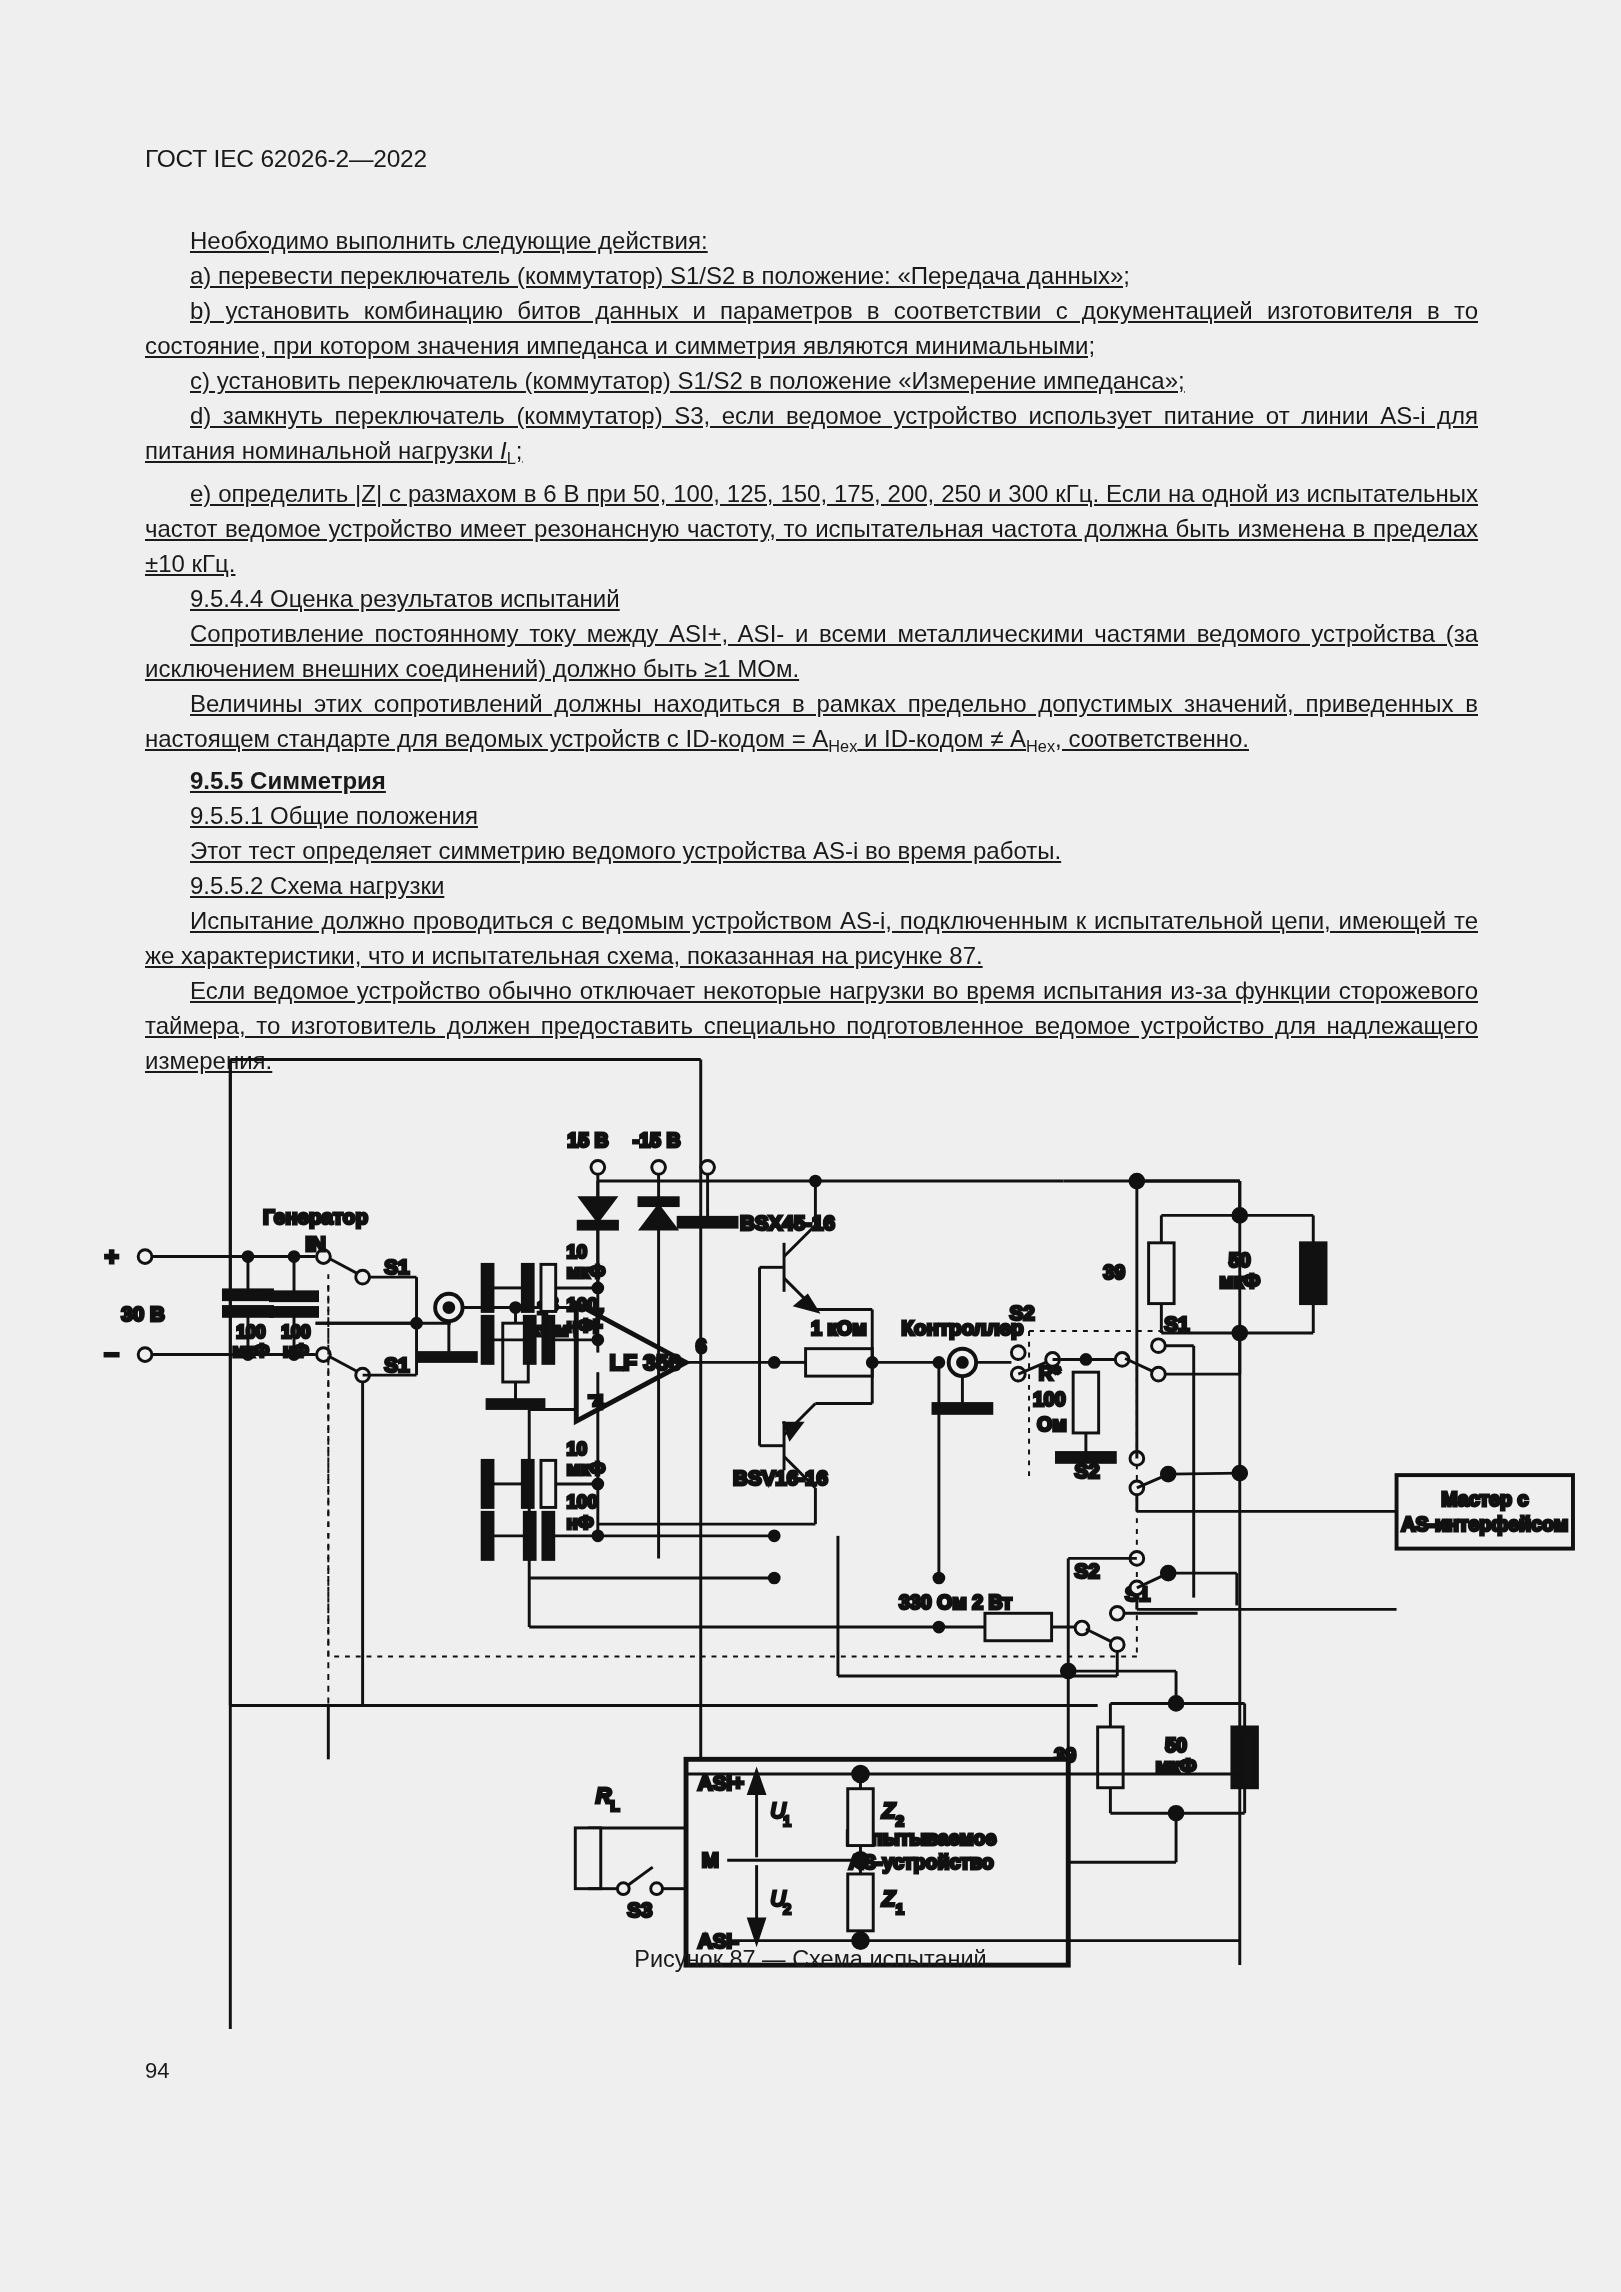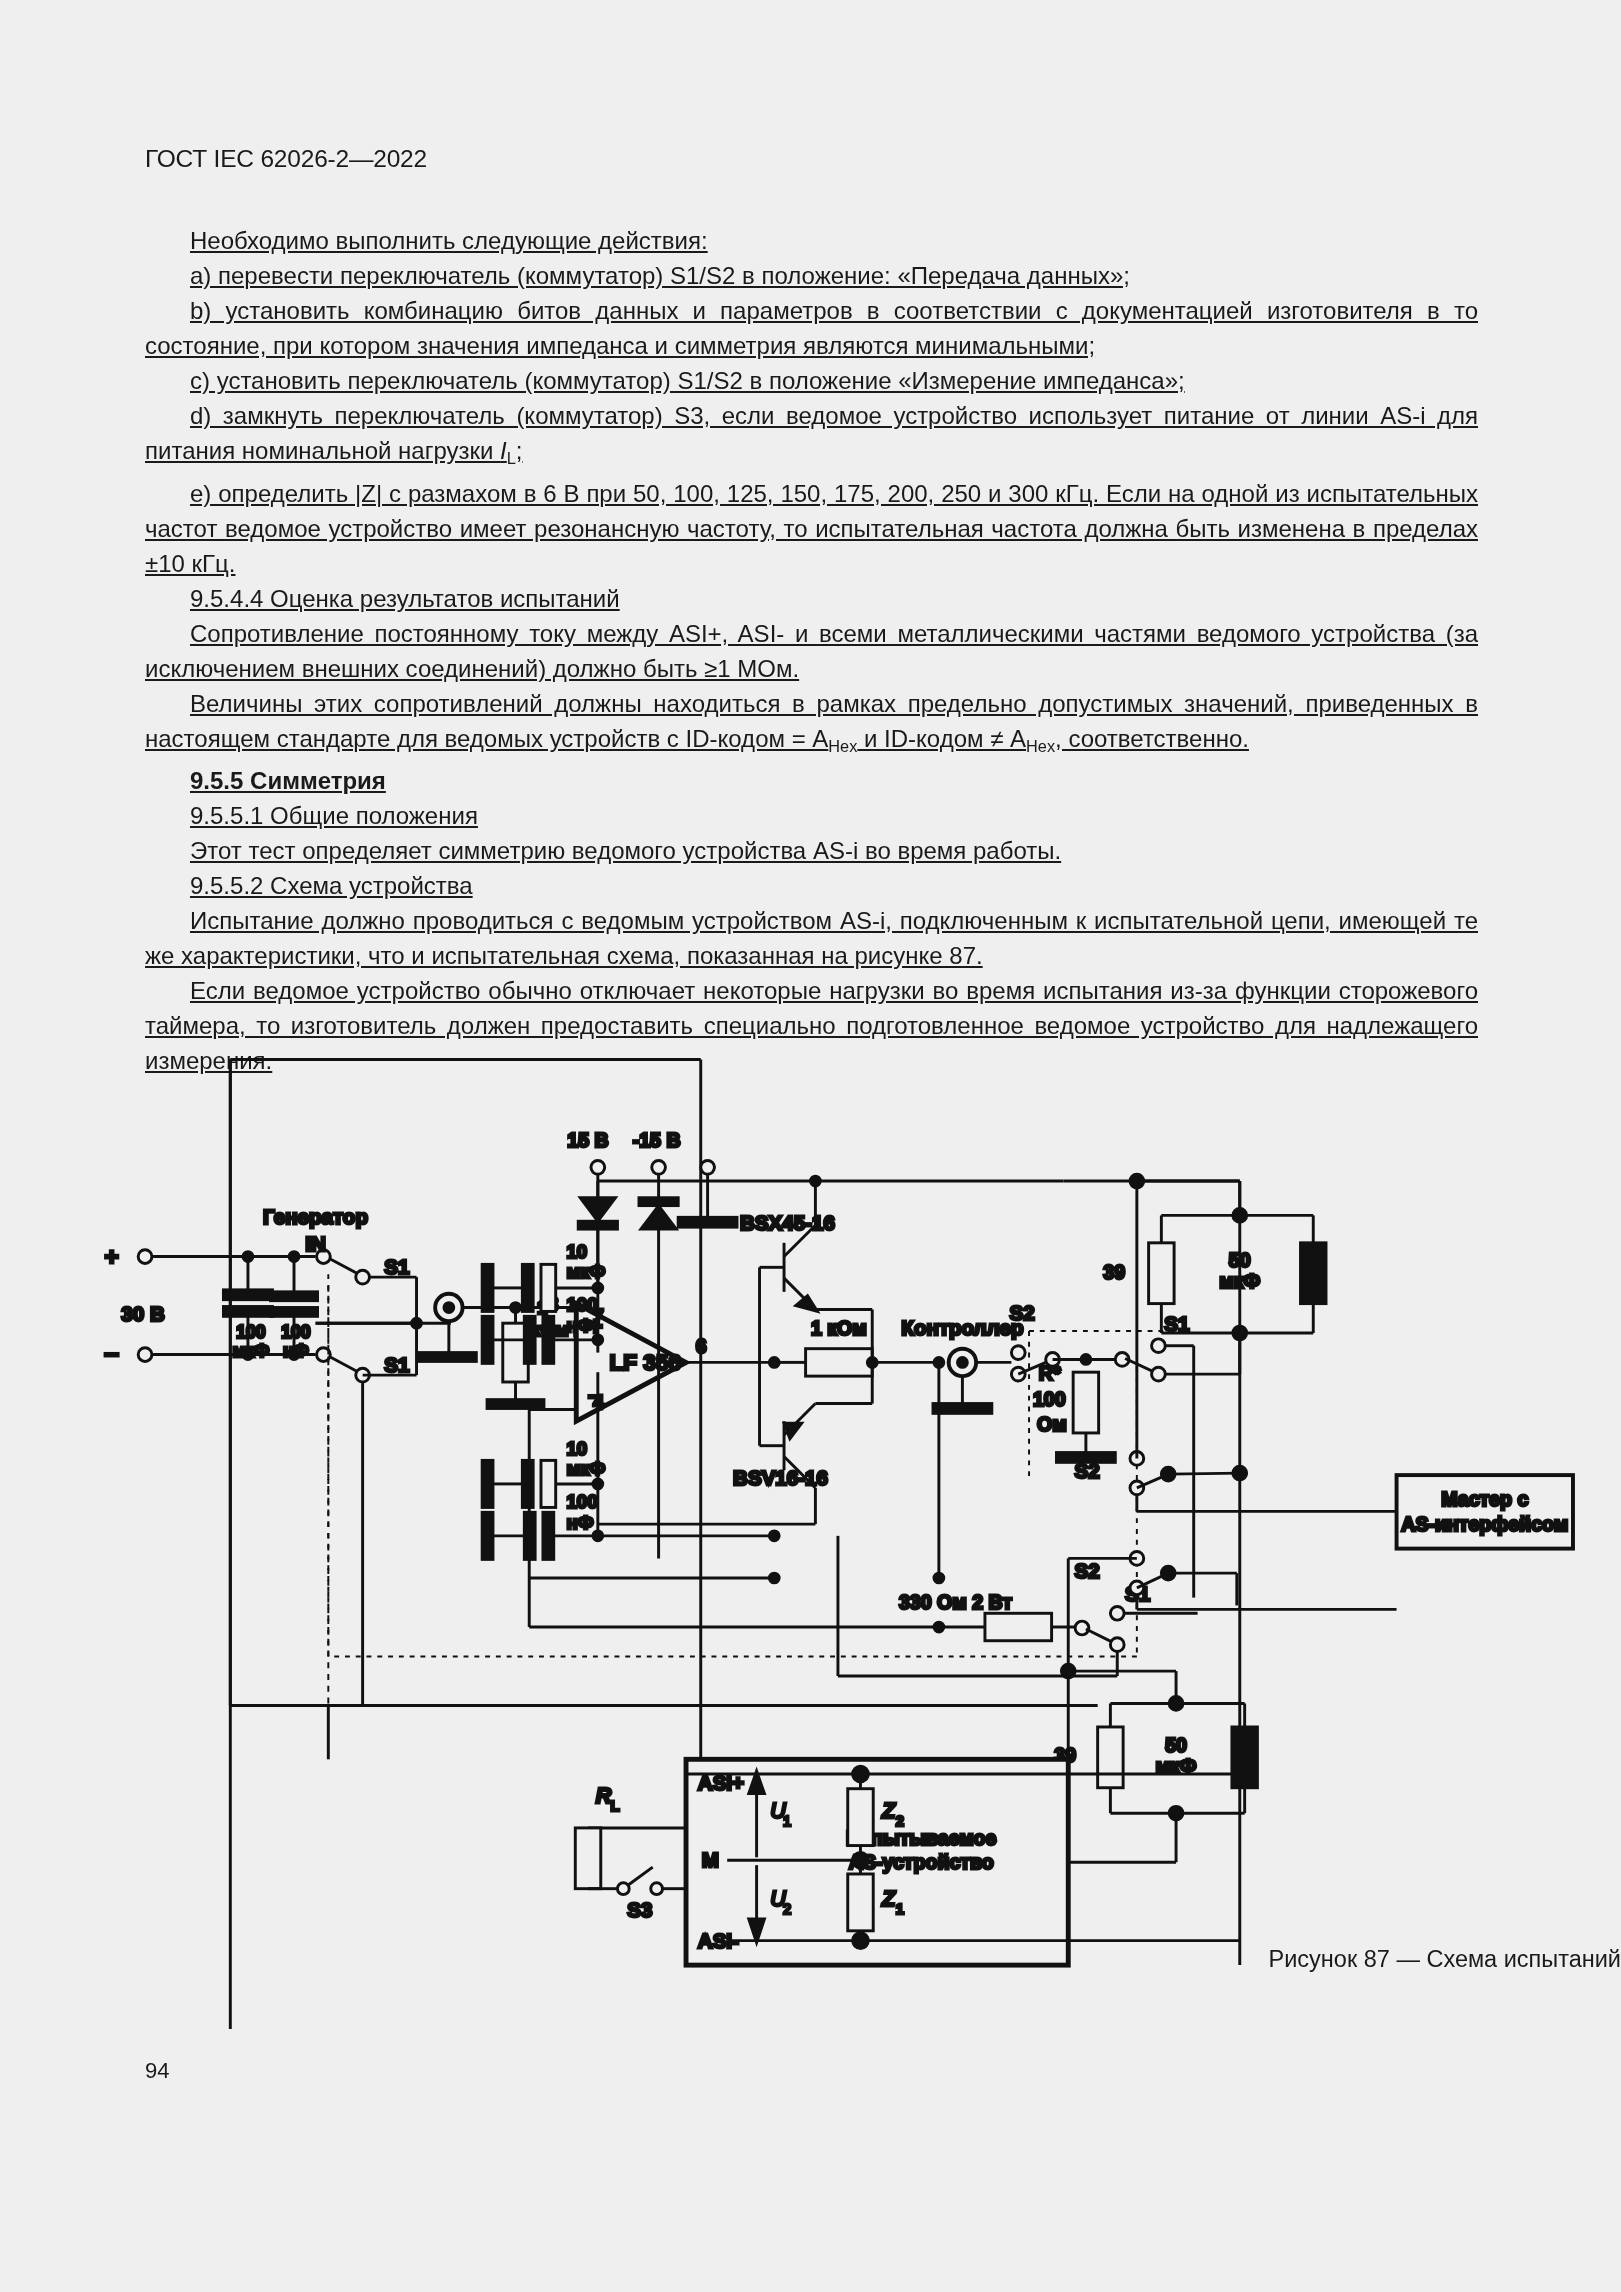--- a/index.html
+++ b/index.html
@@ -48,21 +48,21 @@
     left: 0;
     top: 1029px;
     width: 1621px;
     height: 1000px;
   }
   .fig-caption {
     position: absolute;
     left: 0;
     top: 1946px;
     width: 1621px;
-    text-align: right;
+    text-align: center;
     font-size: 23.5px;
   }
   .page-number {
     position: absolute;
     left: 145px;
     top: 2058px;
     font-size: 22px;
   }
   svg { display: block; }
   text { font-family: "Liberation Sans", sans-serif; fill: #111; }
@@ -80,21 +80,21 @@
     <p>b) установить комбинацию битов данных и параметров в соответствии с документацией изготовителя в то состояние, при котором значения импеданса и симметрия являются минимальными;</p>
     <p>c) установить переключатель (коммутатор) S1/S2 в положение «Измерение импеданса»;</p>
     <p><span>d) замкнуть переключатель (коммутатор) S3, если ведомое устройство использует питание от линии AS-i для питания номинальной нагрузки </span><em>I</em><sub>L</sub><span>;</span></p>
     <p>e) определить |Z| с размахом в 6 В при 50, 100, 125, 150, 175, 200, 250 и 300 кГц. Если на одной из испытательных частот ведомое устройство имеет резонансную частоту, то испытательная частота должна быть изменена в пределах ±10 кГц.</p>
     <p>9.5.4.4 Оценка результатов испытаний</p>
     <p>Сопротивление постоянному току между ASI+, ASI- и всеми металлическими частями ведомого устройства (за исключением внешних соединений) должно быть ≥1 МОм.</p>
     <p><span>Величины этих сопротивлений должны находиться в рамках предельно допустимых значений, приведенных в настоящем стандарте для ведомых устройств с ID-кодом = A</span><sub>Hex</sub><span> и ID-кодом ≠ A</span><sub>Hex</sub><span>, соответственно.</span></p>
     <p class="b">9.5.5 Симметрия</p>
     <p>9.5.5.1 Общие положения</p>
     <p>Этот тест определяет симметрию ведомого устройства AS-i во время работы.</p>
-    <p>9.5.5.2 Схема устройства</p>
+    <p>9.5.5.2 Схема нагрузки</p>
     <p>Испытание должно проводиться с ведомым устройством AS-i, подключенным к испытательной цепи, имеющей те же характеристики, что и испытательная схема, показанная на рисунке 87.</p>
     <p>Если ведомое устройство обычно отключает некоторые нагрузки во время испытания из-за функции сторожевого таймера, то изготовитель должен предоставить специально подготовленное ведомое устройство для надлежащего измерения.</p>
   </div>
 
   <div class="figure-wrap">
     <svg width="1621" height="1000" viewBox="0 0 1654 1020">
       <g fill="none" stroke="#111" stroke-width="3">
 
         <polyline points="235,31 235,1090 235,1090" stroke-width="3"></polyline>
         <polyline points="235,31 715,31"></polyline>

